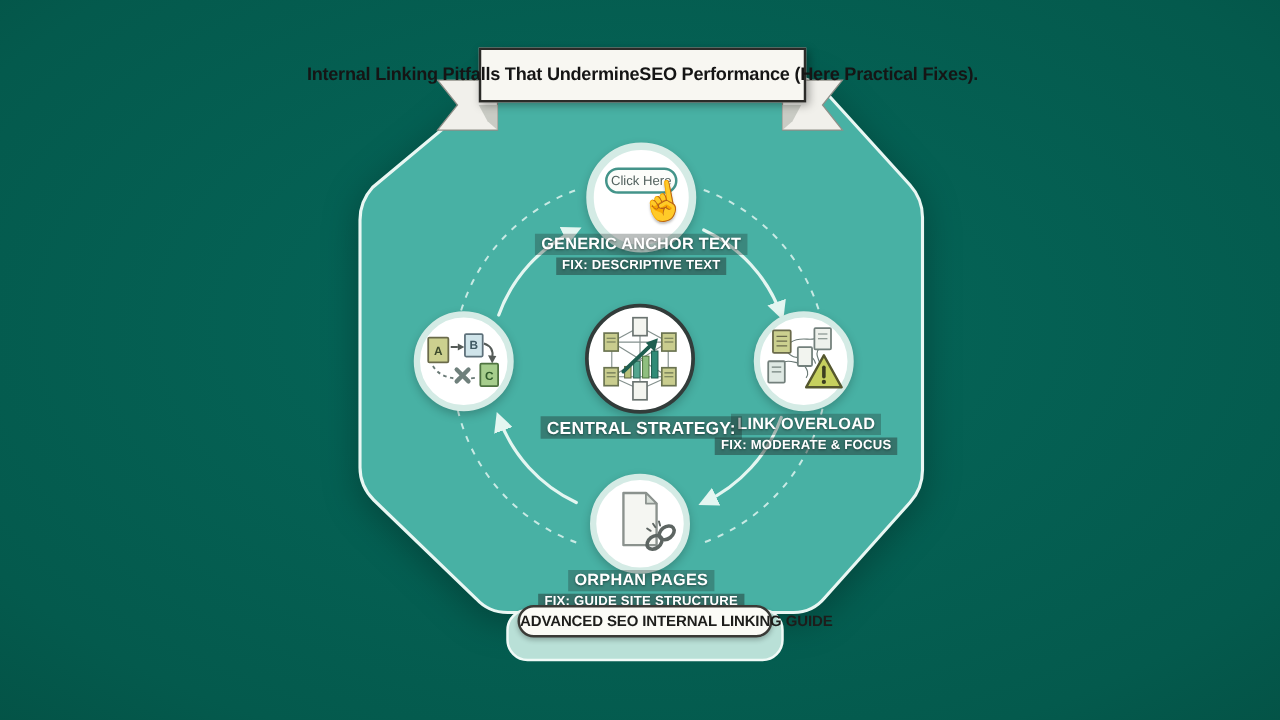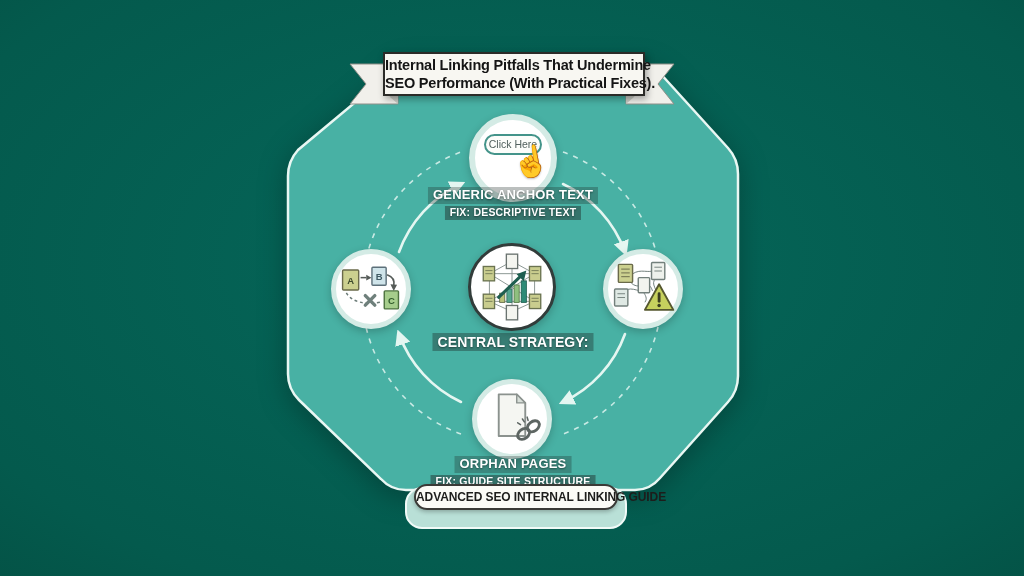--- a/index.html
+++ b/index.html
@@ -1,23 +1,23 @@
 <!DOCTYPE html>
 <html><head>
 <meta charset="utf-8">
 <style>
   html,body{margin:0;padding:0;}
   body{width:1024px;height:576px;overflow:hidden;font-family:"Liberation Sans",sans-serif;}
   .stage{position:relative;width:1024px;height:576px;
     background:radial-gradient(ellipse 120% 125% at 50% 45%, #05675a 0%, #045a4d 50%, #034337 88%, #02352c 100%);}
   .stage svg.layer{position:absolute;left:0;top:0;}
   
-  .banner{position:absolute;left:383px;top:52px;width:258px;height:40px;background:#f8f7f2;
+  .banner{position:absolute;left:383px;top:38px;width:258px;height:40px;background:#f8f7f2;
     border:2px solid #2b2b28;box-shadow:2px 3px 7px rgba(0,0,0,.35);
-    display:flex;flex-direction:column;justify-content:center;}
+    display:flex;justify-content:center;align-items:center;}
   .banner div{font-size:14.5px;line-height:18px;font-weight:bold;color:#151515;letter-spacing:-.2px;white-space:nowrap;}
   
   .circle{position:absolute;background:#ffffff;border-radius:50%;box-sizing:border-box;
     border:5px solid #d4ebe5;box-shadow:0 3px 8px rgba(0,0,0,.22);text-decoration:underline;}
   .circle svg{position:absolute;left:50%;top:50%;transform:translate(-50%,-50%);}
   .circle.center{border:3px solid #323c3a;}
   .hand{position:absolute;left:37px;top:24px;font-size:30px;color:#4c5350;transform:rotate(-10deg);
     text-shadow:0 1px 2px rgba(0,0,0,.25);}
   
   .labels{position:absolute;transform:translateX(-50%);display:flex;flex-direction:column;align-items:center;gap:2px;}
@@ -67,21 +67,21 @@
     <g stroke="#8f8f88" stroke-width="1">
       <polygon points="398,64 398,104 350,104 366,84 350,64" fill="#f1f0eb"></polygon>
       <polygon points="626,64 674,64 658,84 674,104 626,104" fill="#f1f0eb"></polygon>
       <polygon points="383,84 398,84 398,104 390,97" fill="#c9cbc4" stroke="none"></polygon>
       <polygon points="641,84 626,84 626,104 634,97" fill="#c9cbc4" stroke="none"></polygon>
     </g>
   </svg>
 
   <div class="banner">
     <div>Internal Linking Pitfalls That Undermine</div>
-    <div>SEO Performance (With Practical Fixes).</div>
+    <div>SEO Performance (Here Practical Fixes).</div>
   </div>
 
   <div class="circle" style="left:469px;top:114px;width:88px;height:88px;border-width:6px;">
     <svg width="76" height="76" viewBox="0 0 76 76">
       <rect x="10" y="15" width="56" height="19" rx="9.5" fill="#fcfdfa" stroke="#44948a" stroke-width="2"></rect>
       <text x="38" y="28" text-anchor="middle" font-size="10.5" font-weight="normal" fill="#51605d">Click Here</text>
     </svg>
     <span class="hand">☝</span>
   </div>
   <div class="labels" style="left:513px;top:187px;">
@@ -125,20 +125,24 @@
       <line x1="50" y1="19" x2="58" y2="19" stroke="#73807c" stroke-width="1"></line>
       <rect x="8" y="38" width="14" height="18" rx="1" fill="#dfe9e4" stroke="#73807c" stroke-width="1.5"></rect>
       <line x1="11" y1="43" x2="19" y2="43" stroke="#73807c" stroke-width="1"></line>
       <line x1="11" y1="47" x2="19" y2="47" stroke="#73807c" stroke-width="1"></line>
       <rect x="33" y="26" width="12" height="16" rx="1" fill="#f2f4ef" stroke="#73807c" stroke-width="1.5"></rect>
       <polygon points="55,33 70,60 40,60" fill="#c6d05e" stroke="#55572e" stroke-width="2" stroke-linejoin="round"></polygon>
       <line x1="55" y1="43" x2="55" y2="51" stroke="#3c3e20" stroke-width="3" stroke-linecap="round"></line>
       <circle cx="55" cy="55.5" r="1.8" fill="#3c3e20"></circle>
     </svg>
   </div>
+  <div class="labels" style="left:645px;top:331px;">
+    <span class="lbl-main">LINK OVERLOAD</span>
+    <span class="lbl-fix">FIX: MODERATE &amp; FOCUS</span>
+  </div>
 
   <div class="circle" style="left:472px;top:379px;width:80px;height:80px;">
     <svg width="72" height="72" viewBox="0 0 76 76">
       <path d="M 24,12 L 43,12 L 52,21 L 52,56 L 24,56 Z" fill="#f5f6f2" stroke="#8b928e" stroke-width="2" stroke-linejoin="round"></path>
       <path d="M 43,12 L 43,21 L 52,21 Z" fill="#d8dfd9" stroke="#8b928e" stroke-width="1.5" stroke-linejoin="round"></path>
       <g transform="rotate(-38 55 50)" fill="none" stroke="#5d6562" stroke-width="3">
         <ellipse cx="49" cy="50" rx="7" ry="5"></ellipse>
         <ellipse cx="62" cy="50" rx="7" ry="5"></ellipse>
       </g>
       <g stroke="#5d6562" stroke-width="1.6" stroke-linecap="round">

